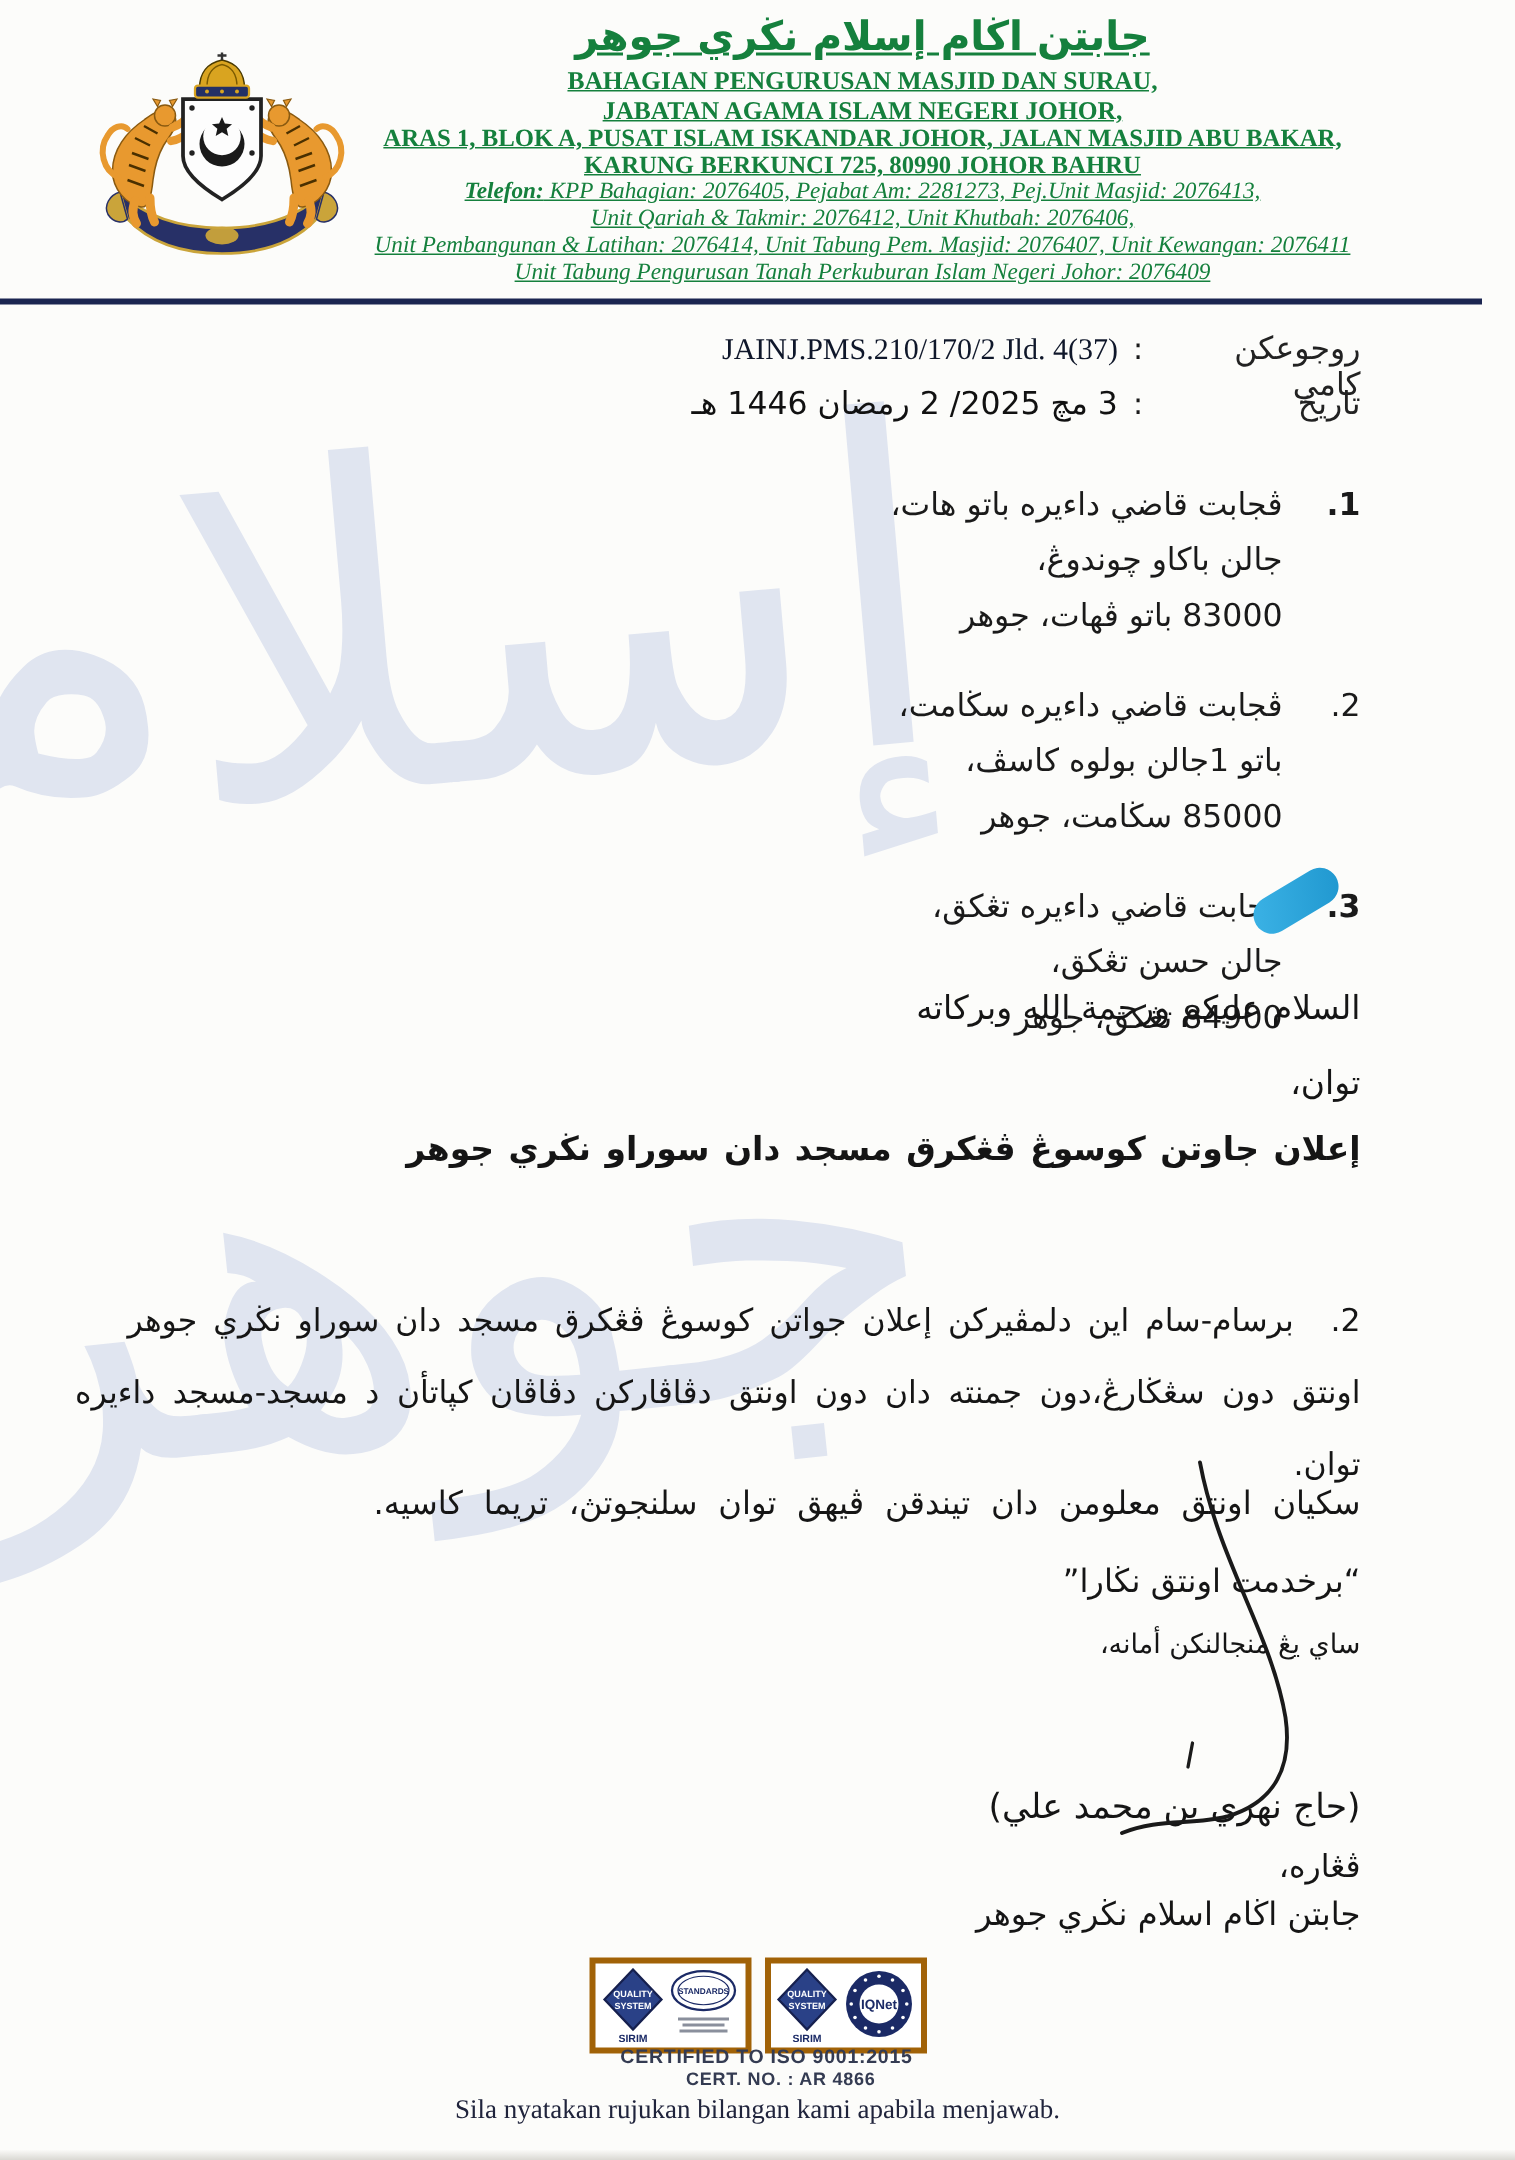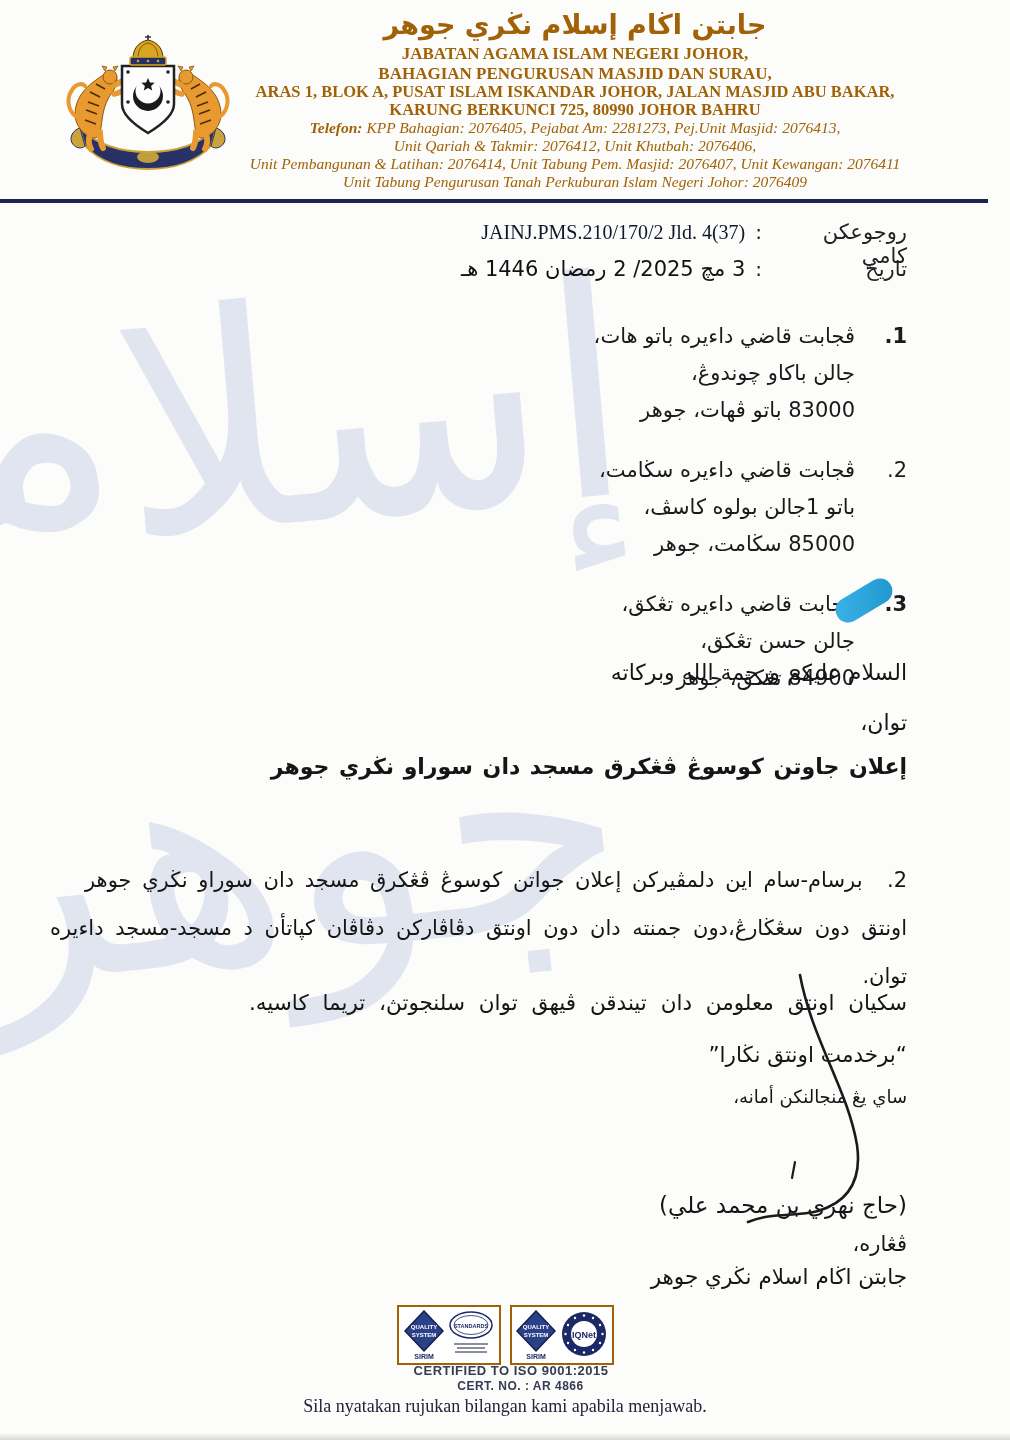--- a/index.html
+++ b/index.html
@@ -4,21 +4,21 @@
 <style>
   html,body{margin:0;padding:0;background:#888;}
   .page{position:relative;width:1010px;height:1440px;margin:0 auto;background:#fcfcfa;overflow:hidden;
         font-family:"DejaVu Sans",sans-serif;color:#1a1a1a;}
   
   .wm{position:absolute;z-index:0;color:#e0e5f0;font-family:"DejaVu Sans",sans-serif;pointer-events:none;line-height:1;}
   .wm1{top:270px;left:-70px;font-size:300px;transform:rotate(-5deg);}
   .wm2{top:700px;left:-40px;font-size:300px;transform:rotate(-6deg);}
   
   .crest{position:absolute;left:60px;top:30px;z-index:1;}
-  .hdr{position:absolute;left:145px;right:5px;top:8px;text-align:center;z-index:1;color:#a16207;}
+  .hdr{position:absolute;left:145px;right:5px;top:8px;text-align:center;z-index:1;color:#15803d;text-decoration:underline;}
   .hdr .jawi-title{font-size:27px;line-height:34px;font-weight:bold;}
   .hdr .org{font-family:"Liberation Serif",serif;font-weight:bold;font-size:17px;line-height:17px;margin-top:3px;}
   .hdr .addr{font-family:"Liberation Serif",serif;font-weight:bold;font-size:16.5px;line-height:17px;margin-top:1px;}
   .hdr .tel{font-family:"Liberation Serif",serif;font-style:italic;font-size:15.5px;line-height:17px;margin-top:1px;}
   .hdr .tel b{font-weight:bold;}
   .rule{position:absolute;top:199px;left:0;width:988px;height:3.5px;background:#1b2550;z-index:1;}
   
   .refblock{position:absolute;top:220px;right:103px;z-index:1;direction:rtl;}
   .ref-row{display:flex;align-items:baseline;height:37px;}
   .ref-row .lbl{width:135px;font-size:21px;color:#222;}
@@ -49,21 +49,21 @@
            font-size:21.5px;word-spacing:7px;white-space:nowrap;color:#151515;}
   .motto{top:1042px;font-size:21.5px;}
   .amanah{top:1086px;font-size:18px;text-align:center;}
   
   .sig{position:absolute;left:700px;top:950px;z-index:2;}
   .sname{top:1192px;font-size:23px;}
   .stitle{top:1232px;font-size:21px;}
   .sdept{top:1264px;font-size:21.5px;}
   
   .certs{position:absolute;top:1305px;left:0;right:0;display:flex;justify-content:center;gap:9px;z-index:1;}
-  .certbox{width:100px;height:56px;border:2px solid #a16207;background:#fff;display:flex;align-items:center;justify-content:center;gap:3px;}
+  .certbox{width:100px;height:56px;border:4px solid #a16207;background:#fff;display:flex;align-items:center;justify-content:center;gap:3px;}
   .certtxt{position:absolute;left:0;right:0;text-align:center;z-index:1;font-family:"Liberation Sans",sans-serif;color:#343b52;}
   .cert1{top:1363px;font-size:13px;font-weight:bold;letter-spacing:.5px;padding-left:12px;}
   .cert2{top:1379px;font-size:12px;font-weight:bold;letter-spacing:.5px;padding-left:31px;}
   .note{position:absolute;top:1396px;left:0;right:0;text-align:center;z-index:1;
         font-family:"Liberation Serif",serif;font-size:18px;color:#20243c;}
   .scan-edge{position:absolute;bottom:0;left:0;right:0;height:7px;background:linear-gradient(rgba(255,255,255,0),#d9d8d3);z-index:3;}
 </style>
 </head>
 <body>
 
@@ -118,22 +118,22 @@
       <path d="M88,10 l0,-5 M85,7 l6,0" stroke="#333" stroke-width="1.6"></path>
       <rect x="70" y="27" width="36" height="8" rx="2" fill="#243065" stroke="#d9a420" stroke-width="1.5"></rect>
       <circle cx="78" cy="31" r="1.3" fill="#d9a420"></circle>
         <circle cx="88" cy="31" r="1.3" fill="#d9a420"></circle>
         <circle cx="98" cy="31" r="1.3" fill="#d9a420"></circle>
     </g>
   </svg>
 
   <div class="hdr">
     <div class="jawi-title">جابتن اڬام إسلام نڬري جوهر</div>
+    <div class="org">BAHAGIAN PENGURUSAN MASJID DAN SURAU,</div>
     <div class="org">JABATAN AGAMA ISLAM NEGERI JOHOR,</div>
-    <div class="org">BAHAGIAN PENGURUSAN MASJID DAN SURAU,</div>
     <div class="addr">ARAS 1, BLOK A, PUSAT ISLAM ISKANDAR JOHOR, JALAN MASJID ABU BAKAR,</div>
     <div class="addr">KARUNG BERKUNCI 725, 80990 JOHOR BAHRU</div>
     <div class="tel"><b>Telefon:</b><span> KPP Bahagian: 2076405, Pejabat Am: 2281273,  Pej.Unit Masjid: 2076413,</span></div>
     <div class="tel">Unit Qariah &amp; Takmir: 2076412,  Unit Khutbah: 2076406,</div>
     <div class="tel">Unit Pembangunan &amp; Latihan: 2076414, Unit Tabung Pem. Masjid: 2076407, Unit Kewangan: 2076411</div>
     <div class="tel">Unit Tabung Pengurusan Tanah Perkuburan Islam Negeri Johor: 2076409</div>
   </div>
 
   <div class="rule"></div>
 

